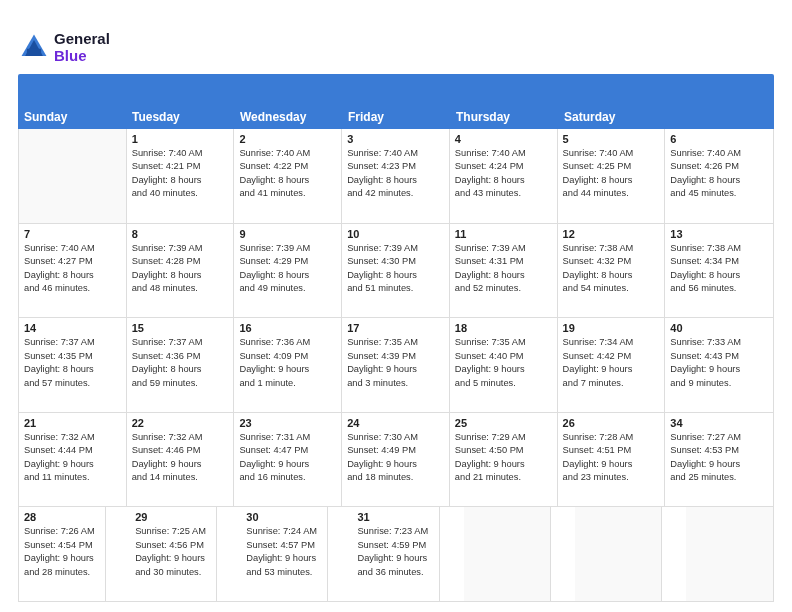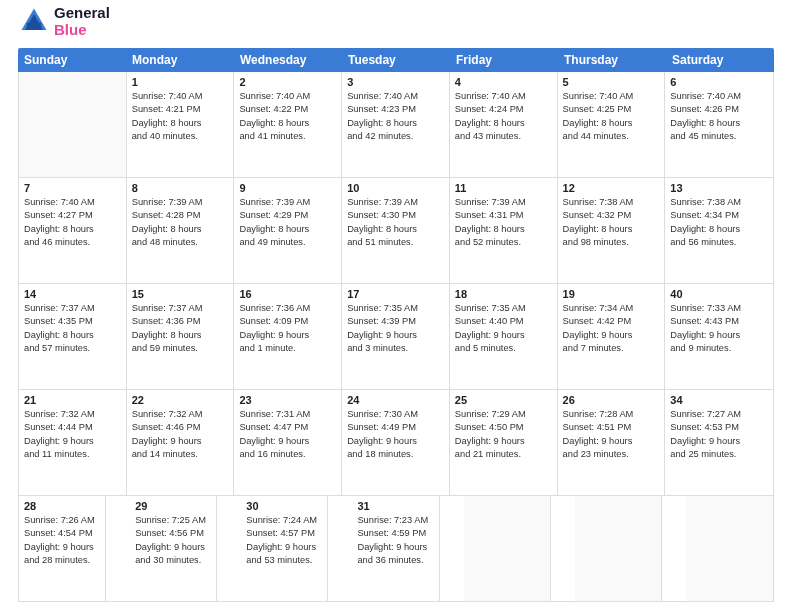--- a/index.html
+++ b/index.html
@@ -6,21 +6,21 @@
     body {
       font-family: Arial, sans-serif;
       background: #fff;
       width: 792px;
       height: 612px;
       overflow: hidden;
     }
     .page {
       width: 792px;
       height: 612px;
-      padding: 4px 18px 10px 18px;
+      padding: 30px 18px 10px 18px;
       display: flex;
       flex-direction: column;
     }
     .header {
       display: flex;
       justify-content: space-between;
       align-items: flex-start;
       margin-bottom: 10px;
     }
     .logo {
@@ -56,20 +56,21 @@
       grid-template-columns: repeat(7, 1fr);
       background: #3a7bd5;
       border-radius: 2px 2px 0 0;
     }
     .cal-header-cell {
       color: #fff;
       font-size: 12px;
       font-weight: bold;
       padding: 5px 6px;
       text-align: left;
+      margin-top: 31px;
     }
     .cal-body {
       flex: 1;
       display: flex;
       flex-direction: column;
       border: 1px solid #ddd;
       border-top: none;
     }
     .cal-row {
       display: grid;
@@ -114,35 +115,34 @@
 <div class="page">
   <div class="header">
     <div class="logo">
       <svg class="logo-icon" viewBox="0 0 36 36">
         <polygon points="18,4 32,28 4,28" fill="#3a7bd5"></polygon>
         <polygon points="18,10 28,28 8,28" fill="#1a4fa0"></polygon>
         <rect x="10" y="20" width="16" height="8" fill="#1a4fa0"></rect>
       </svg>
       <div>
         <div style="font-size:15px;font-weight:bold;color:#1a1a2e;">General</div>
-        <div style="font-size:15px;font-weight:bold;color:#ec4899;">Blue</div>
+        <div style="font-size:15px;font-weight:bold;color:#6d28d9;">Blue</div>
       </div>
     </div>
     <div class="title-block">
       <div class="main-title"></div>
       <div class="subtitle"></div>
     </div>
   </div>
 
   <div class="calendar">
     <div class="cal-header" id="cal-header">
         <div class="cal-header-cell">Sunday</div>
-        <div class="cal-header-cell">Monday</div>
+        <div class="cal-header-cell">Tuesday</div>
         <div class="cal-header-cell">Wednesday</div>
-        <div class="cal-header-cell">Tuesday</div>
         <div class="cal-header-cell">Friday</div>
         <div class="cal-header-cell">Thursday</div>
         <div class="cal-header-cell">Saturday</div>
       </div>
     <div class="cal-body" id="cal-body">
         <div class="cal-row">
           <div class="cal-cell empty"></div>
           <div class="cal-cell">
             <span class="day-number">1</span>
             <div class="cell-line">Sunrise: 7:40 AM</div>
@@ -220,21 +220,21 @@
             <div class="cell-line">Sunrise: 7:39 AM</div>
             <div class="cell-line">Sunset: 4:31 PM</div>
             <div class="cell-line">Daylight: 8 hours</div>
             <div class="cell-line">and 52 minutes.</div>
           </div>
           <div class="cal-cell">
             <span class="day-number">12</span>
             <div class="cell-line">Sunrise: 7:38 AM</div>
             <div class="cell-line">Sunset: 4:32 PM</div>
             <div class="cell-line">Daylight: 8 hours</div>
-            <div class="cell-line">and 98 minutes.</div>
+            <div class="cell-line">and 54 minutes.</div>
           </div>
           <div class="cal-cell">
             <span class="day-number">13</span>
             <div class="cell-line">Sunrise: 7:38 AM</div>
             <div class="cell-line">Sunset: 4:34 PM</div>
             <div class="cell-line">Daylight: 8 hours</div>
             <div class="cell-line">and 56 minutes.</div>
           </div>
         </div>
         <div class="cal-row">

